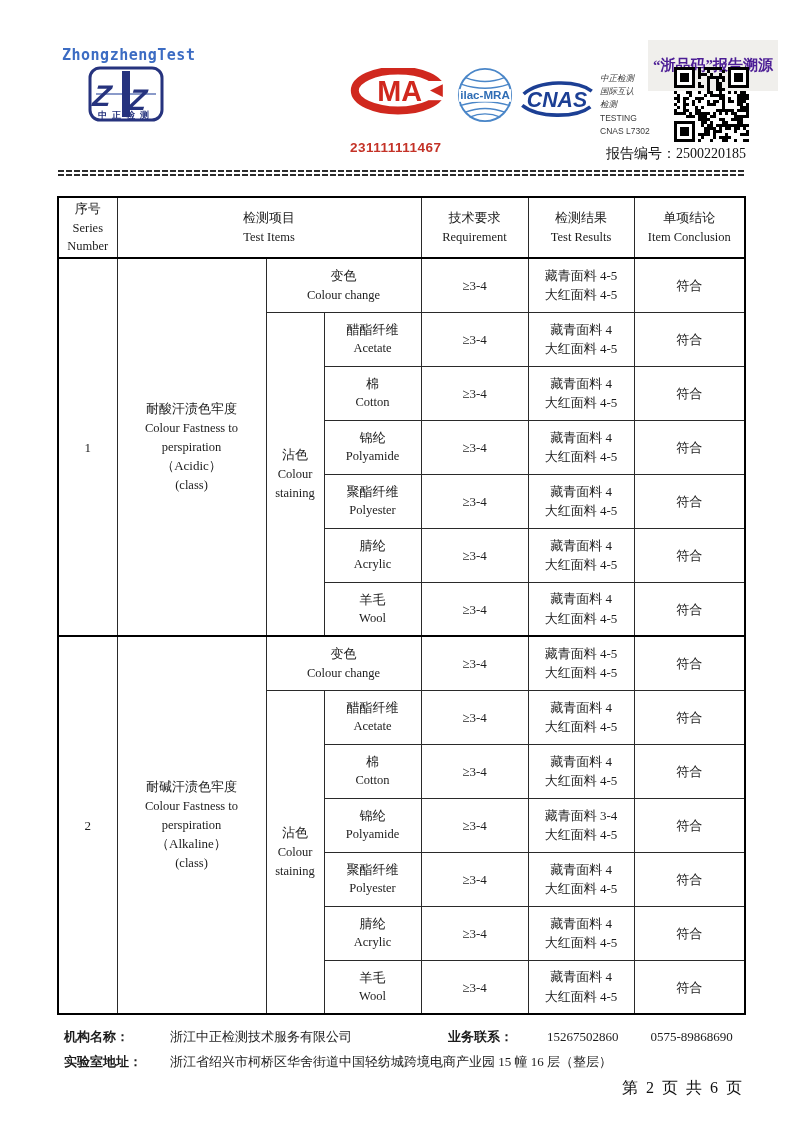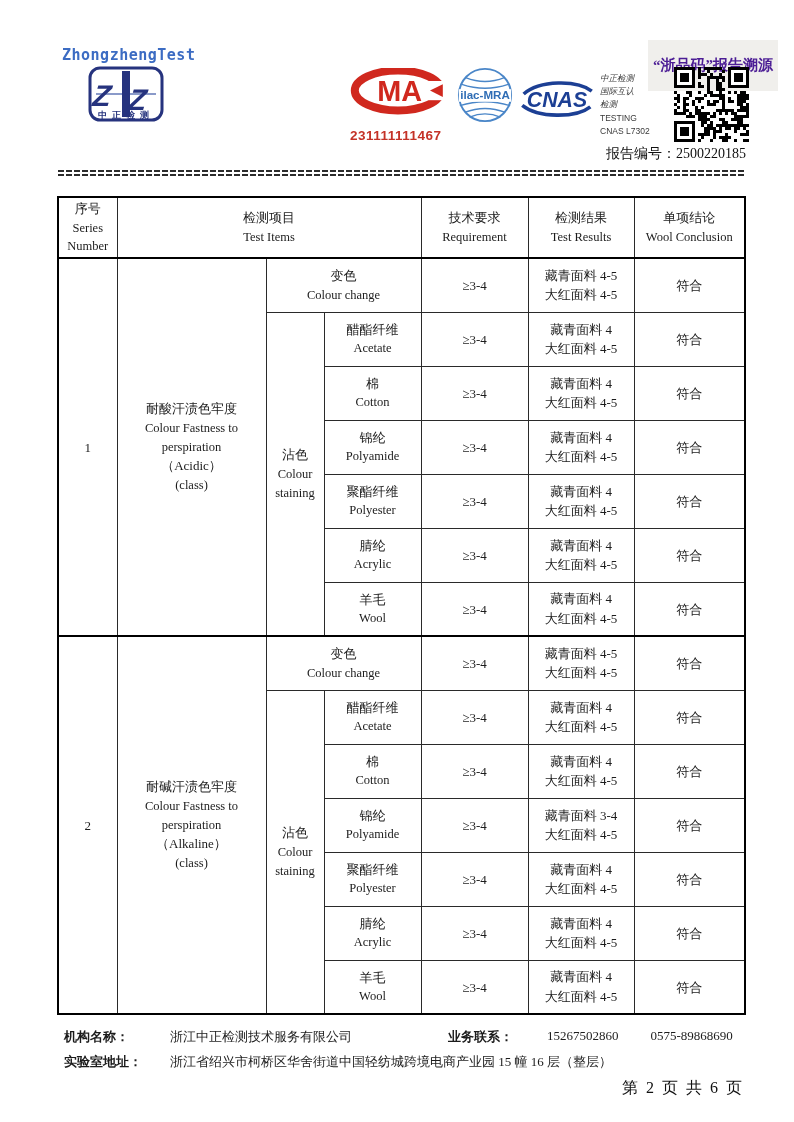--- a/index.html
+++ b/index.html
@@ -22,21 +22,21 @@
     position:absolute;left:84px;top:109px;width:84px;text-align:center;
     font-size:9px;color:#26337e;font-weight:bold;letter-spacing:5px;
   }
   .doc-title{
     position:absolute;left:72px;top:128px;margin:0;
     font-family:"Liberation Sans","DejaVu Sans",sans-serif;
     font-size:28px;font-weight:bold;color:#000;letter-spacing:1px;white-space:nowrap;
   }
   .cma-block{position:absolute;left:350px;top:68px;width:100px;}
   .cma-number{
-    margin-top:6px;font-family:"Liberation Sans",sans-serif;
+    margin-top:18px;font-family:"Liberation Sans",sans-serif;
     font-size:13.5px;font-weight:bold;color:#c43227;letter-spacing:0.5px;
   }
   .ilac-box{position:absolute;left:456px;top:66px;width:58px;height:58px;}
   .cnas-box{position:absolute;left:518px;top:78px;width:78px;height:42px;}
   .acc-text{position:absolute;left:600px;top:72px;line-height:1.55;}
   .acc-zh{font-size:8.5px;color:#3a3a3a;font-style:italic;}
   .acc-en{font-size:8.5px;color:#3a3a3a;font-family:"Liberation Sans",sans-serif;}
   .trace-banner{
     position:absolute;left:648px;top:40px;padding:16px 5px;
     background:#f0efec;color:#4c1d95;font-weight:bold;font-size:15px;
@@ -68,21 +68,21 @@
     padding:1px 2px;font-weight:normal;line-height:1.5;
   }
   tr.table-head th{border-bottom:2px solid #000;height:54px;}
   tr.sec-start td{border-top:2.2px solid #000;}
   tr.body-row{height:54px;}
   .zh{font-size:13px;}
   .en{font-size:12.5px;font-family:"Liberation Serif",serif;}
 
   
   .footer{margin:13px 0 0 64px;font-size:13px;}
-  .f-row{display:flex;align-items:flex-start;margin-bottom:7px;}
+  .f-row{display:flex;align-items:center;margin-bottom:7px;}
   .f-label{font-weight:bold;white-space:nowrap;}
   .f-label.w1{width:106px;}
   .f-org{width:278px;}
   .f-phone1{margin-left:34px;}
   .f-phone2{margin-left:32px;}
   .page-num{
     position:absolute;right:50px;top:1078px;
     font-size:16px;letter-spacing:2px;color:#111;
   }
 </style>
@@ -413,21 +413,21 @@
       <th>
         <div class="zh">技术要求</div>
         <div class="en">Requirement</div>
       </th>
       <th>
         <div class="zh">检测结果</div>
         <div class="en">Test Results</div>
       </th>
       <th>
         <div class="zh">单项结论</div>
-        <div class="en">Wool Conclusion</div>
+        <div class="en">Item Conclusion</div>
       </th>
     </tr>
 
     <tr class="body-row sec-start">
       <td rowspan="7"><span class="zh">1</span></td>
       <td rowspan="7">
         <div class="zh">耐酸汗渍色牢度</div>
         <div class="en">Colour Fastness to</div>
         <div class="en">perspiration</div>
         <div class="zh">（Acidic）</div>

